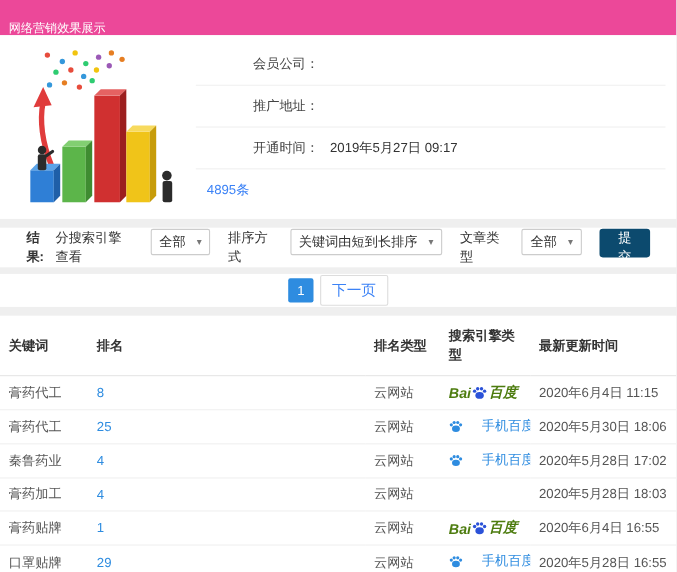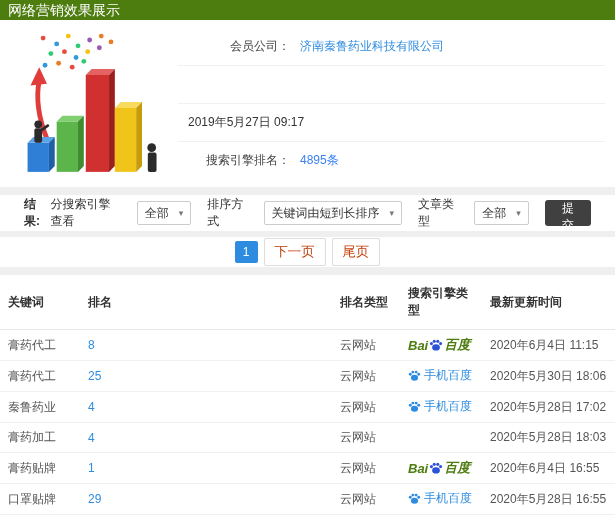--- a/index.html
+++ b/index.html
@@ -4,51 +4,51 @@
 <style>
   * { box-sizing: border-box; }
   html,body { margin:0; padding:0; }
   body {
     width:615px; height:520px; overflow:hidden;
     background:#efefef;
     font-family:"Liberation Sans","DejaVu Sans",sans-serif;
     font-size:12px; color:#333;
   }
   
-  .titlebar { height:20px; background:#4d7c0f; color:#fff; font-size:14px; line-height:20px; padding:0 8px; }
+  .titlebar { height:20px; background:#ec4899; color:#fff; font-size:11px; line-height:20px; padding:16px 8px; }
   
   .top-panel { background:#fff; height:167px; display:flex; padding:6px 10px; }
   .chart-wrap { width:168px; flex:none; display:flex; align-items:center; justify-content:center; }
   .member-info { flex:1; display:flex; flex-direction:column; justify-content:center; }
   .info-row { height:38px; display:flex; align-items:center; border-bottom:1px solid #f0f0f0; }
   .info-row:last-child { border-bottom:none; }
   .info-label { width:112px; text-align:right; color:#444; flex:none; }
   .info-value { margin-left:10px; }
   .info-value.link { color:#2e8ce0; text-decoration:none; cursor:pointer; }
   .info-value.red { color:#3b82f6; }
   
   .filter-panel { background:#fff; margin-top:8px; height:36px; display:flex; align-items:center; padding:0 24px; }
   .result-label { font-weight:bold; color:#333; }
-  .filter-group { margin-left:auto; display:flex; align-items:center; gap:16px; }
+  .filter-group { margin-left:auto; display:flex; align-items:flex-start; gap:16px; }
   .f-label { color:#333; }
   .select { border:1px solid #ccc; background:#fff; border-radius:2px; height:24px; display:inline-flex; align-items:center; padding:0 7px; gap:10px; cursor:pointer; white-space:nowrap; }
   .select .caret { color:#777; font-size:9px; }
-  .submit-btn { background:#404040; color:#fff; border:none; border-radius:3px; height:26px; padding:0 13px; font-size:12px; cursor:pointer; }
+  .submit-btn { background:#0c4a6e; color:#fff; border:none; border-radius:3px; height:26px; padding:0 13px; font-size:12px; cursor:pointer; }
   
   .pagination-panel { background:#fff; margin-top:6px; height:30px; display:flex; align-items:center; justify-content:center; gap:6px; }
   .page-current { background:#2e8ce0; color:#fff; min-width:14px; text-align:center; padding:4px 8px; border-radius:2px; }
-  .page-btn { border:1px solid #ddd; color:#c2410c; background:#fff; padding:4px 10px; border-radius:2px; cursor:pointer; }
+  .page-btn { border:1px solid #ddd; color:#3b82f6; background:#fff; padding:4px 10px; border-radius:2px; cursor:pointer; }
   
   .table-panel { background:#fff; margin-top:8px; height:249px; overflow:hidden; }
   table { width:100%; border-collapse:collapse; table-layout:fixed; }
   th { text-align:left; font-weight:bold; color:#333; padding:10px 8px; font-size:12px; border-bottom:1px solid #e6e6e6; }
   td { padding:6px 8px; font-size:12px; color:#555; border-bottom:1px solid #f0f0f0; height:25px; overflow:hidden; white-space:nowrap; }
   .rank-link { color:#2e8ce0; text-decoration:none; cursor:pointer; }
   .baidu-logo { display:none; align-items:center; font-weight:bold; font-style:italic; color:#4d7c0f; font-size:13px; gap:1px; }
-  .mobile-baidu { display:none; align-items:center; gap:3px; color:#2e8ce0; }
+  .mobile-baidu { display:none; align-items:center; gap:17px; color:#2e8ce0; }
   .paw-baidu { color:#2b52d8; }
   .paw-mobile { color:#2e8ce0; }
 </style>
 </head>
 <body>
 
 <div class="titlebar">
   <span>网络营销效果展示</span>
 </div>
 
@@ -98,29 +98,29 @@
         <rect x="21" y="101" width="8" height="15" rx="2"></rect>
         <rect x="27" y="102" width="10" height="3" rx="1.5" transform="rotate(-35 27 102)"></rect>
         <circle cx="142" cy="121" r="4.5"></circle>
         <rect x="138" y="126" width="9" height="20" rx="2"></rect>
       </g>
     </svg>
   </div>
   <div class="member-info">
     <div class="info-row">
       <span class="info-label">会员公司：</span>
-      <a class="info-value link">济南秦鲁药业科技有限公司</a>
-    </div>
-    <div class="info-row">
-    </div>
-    <div class="info-row">
+    </div>
+    <div class="info-row">
+      <span class="info-label">推广地址：</span>
+    </div>
+    <div class="info-row">
+      <span class="info-label">开通时间：</span>
       <span class="info-value">2019年5月27日 09:17</span>
     </div>
     <div class="info-row">
-      <span class="info-label">搜索引擎排名：</span>
       <span class="info-value red">4895条</span>
     </div>
   </div>
 </div>
 
 <div class="filter-panel">
   <span class="result-label">结果:</span>
   <div class="filter-group">
     <span class="f-label">分搜索引擎查看</span>
     <div class="select">
@@ -137,21 +137,20 @@
       <span>全部</span>
       <span class="caret">▾</span>
     </div>
     <button class="submit-btn">提交</button>
   </div>
 </div>
 
 <div class="pagination-panel">
   <span class="page-current">1</span>
   <button class="page-btn">下一页</button>
-  <button class="page-btn">尾页</button>
 </div>
 
 <div class="table-panel">
   <table>
     <colgroup>
       <col style="width:80px">
         <col style="width:252px">
         <col style="width:68px">
         <col style="width:82px">
         <col>

